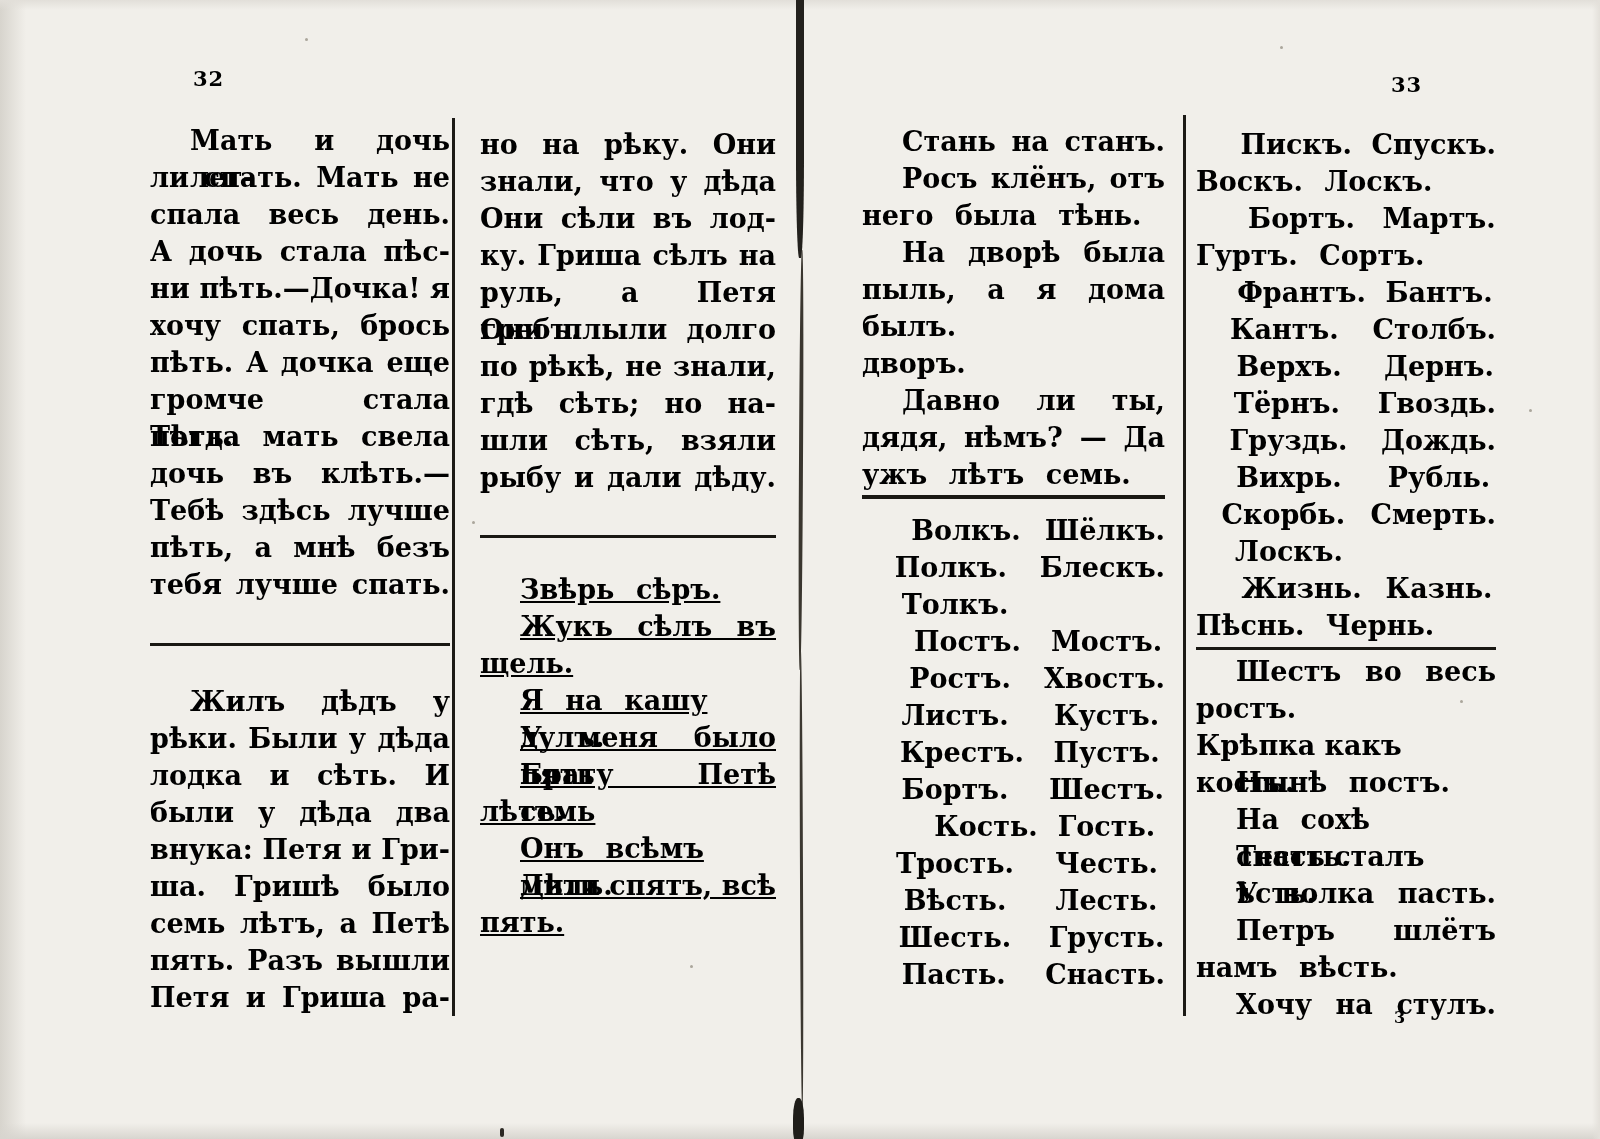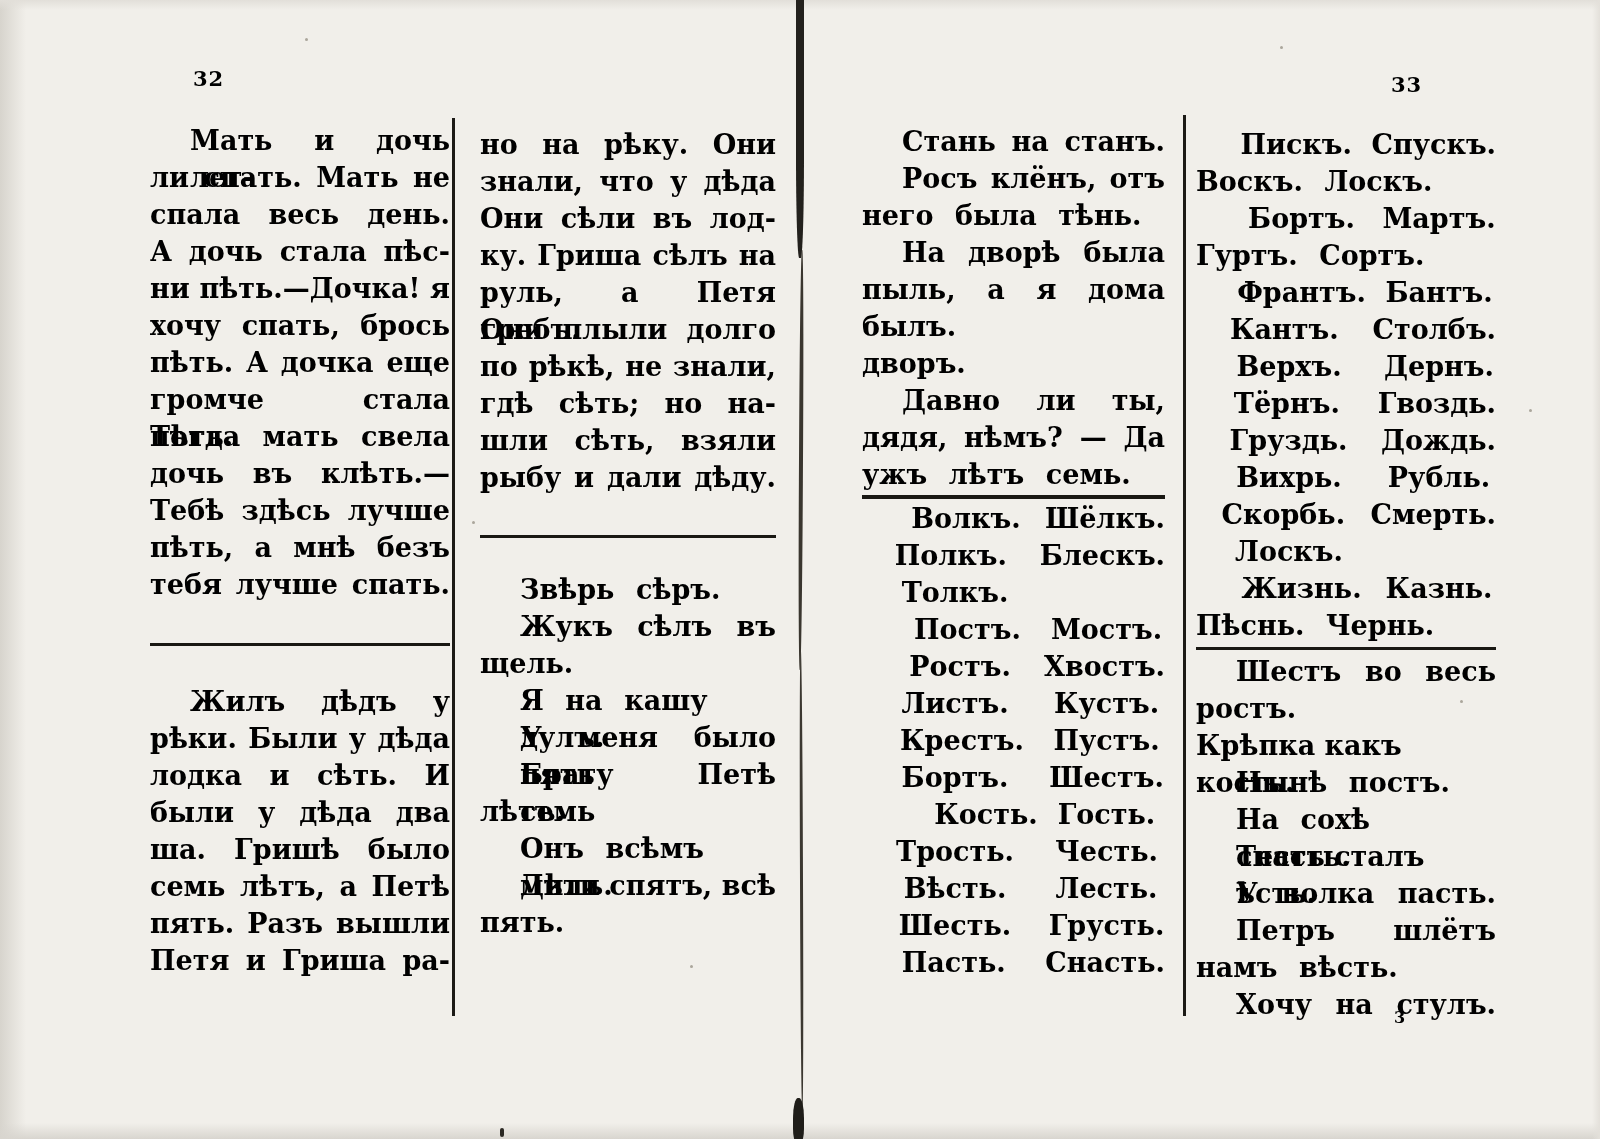--- a/index.html
+++ b/index.html
@@ -53,23 +53,23 @@
   .cell-r { flex:1; }
   .pair.i  .cell-l { padding-left:25px; }
   .pair.i2 .cell-l { padding-left:14px; }
   .pair.i4 .cell-l { padding-left:62px; }
   .pair.i { padding-left:0; }
 
   .hrule { height:3px; background:#1a1813; }
   .r32a { margin-top:40px; }
   .s32b { margin-top:37px; }
   .r32c { margin-top:39px; }
-  .s32d { margin-top:33px; }
+  .s32d { margin-top:33px;text-decoration:underline; }
   .r33a { margin-top:2px; height:4px; }
-  .s33b { margin-top:1px; }
+  .s33b { margin-top:13px; }
   .r33c { margin-top:3px; }
   .s33d { margin-top:3px; }
 
   .tick { position:absolute; left:500px; top:1128px; width:4px; height:9px; background:#2a2823; border-radius:2px; }
   .speck { position:absolute; width:3px; height:3px; border-radius:50%; background:#aba69c; }
 </style>
 </head>
 <body>
 
 <div class="scan">
@@ -97,20 +97,21 @@
           <div class="line j">Тебѣ здѣсь лучше</div>
           <div class="line j">пѣть, а мнѣ безъ</div>
           <div class="line j">тебя лучше спать.</div>
         </section>
       <div class="hrule r32a"></div>
       <section class="s32b">
           <div class="line i j">Жилъ дѣдъ у</div>
           <div class="line j">рѣки. Были у дѣда</div>
           <div class="line j">лодка и сѣть. И</div>
           <div class="line j">были у дѣда два</div>
+          <div class="line j">внука: Петя и Гри-</div>
           <div class="line j">ша. Гришѣ было</div>
           <div class="line j">семь лѣтъ, а Петѣ</div>
           <div class="line j">пять. Разъ вышли</div>
           <div class="line j">Петя и Гриша ра-</div>
         </section>
     </div>
 
     <div class="vrule vr32"></div>
 
     <div class="col c32-2">

